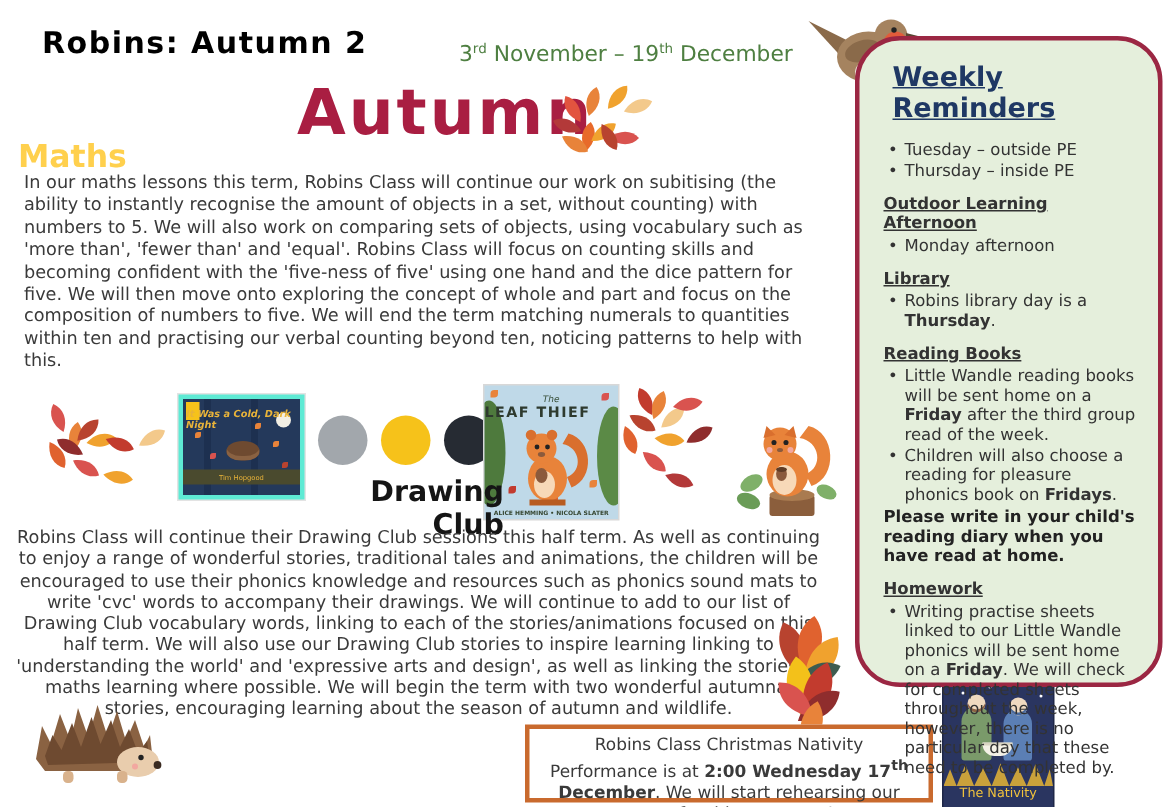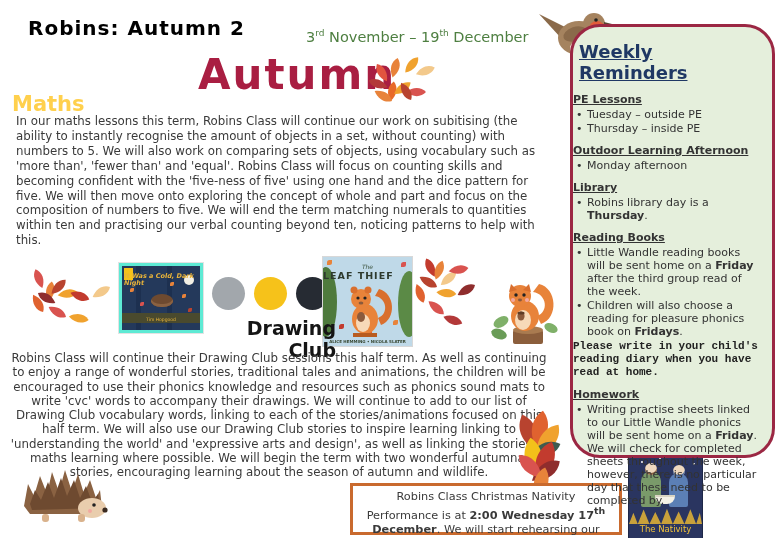--- a/index.html
+++ b/index.html
@@ -59,27 +59,27 @@
   .b3-fig-m{position:absolute;left:40px;top:36px;width:19px;height:34px;border-radius:10px 10px 2px 2px;background:#5B7FB5;}
   .b3-fig-m::before{content:"";position:absolute;left:3.5px;top:-8px;width:12px;height:12px;border-radius:50%;background:#EFD9BF;box-shadow:inset 0 -2px 0 #4A6A9C;}
   .b3-manger{position:absolute;left:26px;top:58px;width:20px;height:9px;border-radius:0 0 8px 8px;background:#F4F1E6;box-shadow:inset 0 2px 0 #d9d4c2;}
   .b3-hay{position:absolute;left:0;bottom:14px;width:100%;height:16px;background:#C9A13B;clip-path:polygon(0 100%,6% 30%,12% 100%,20% 10%,28% 100%,36% 25%,44% 100%,52% 5%,60% 100%,68% 22%,76% 100%,84% 8%,92% 100%,97% 30%,100% 100%);}
   .b3-title{position:absolute;left:0;bottom:4px;width:100%;text-align:center;font-size:8.5px;font-weight:400;color:#F0C23C;}
 
   
   .nativity-note{left:350px;top:483px;width:272px;height:52px;background:#fff;border:3px solid #C96A2E;box-sizing:border-box;padding:4px 6px;text-align:center;font-size:11.3px;line-height:14px;color:#3A3A3A;}
 
   
-  .sidebar{left:570px;top:24px;width:205px;height:434px;background:#E5EFDC;border:3px solid #9B2743;border-radius:30px;box-sizing:border-box;padding:10px 14px 8px 0;}
+  .sidebar{left:570px;top:24px;width:205px;height:434px;background:#E5EFDC;border:3px solid #9B2743;border-radius:30px;box-sizing:border-box;padding:10px 14px 8px 16px;}
   .sb-main-title{margin:4px 0 10px 6px;font-size:18px;font-weight:700;color:#1F3864;text-decoration:underline;}
   .sb-section{margin-bottom:9px;}
   .sb-title{font-size:11px;font-weight:600;color:#333;text-decoration:underline;margin-bottom:2px;}
   .sb-item{position:relative;font-size:11px;line-height:13px;color:#333;padding-left:14px;margin-bottom:1px;}
   .sb-item::before{content:"•";position:absolute;left:3px;top:0;}
-  .sb-note{font-size:11px;line-height:13px;color:#222;font-weight:700;margin-top:2px;font-family:Liberation Mono, monospace;}
+  .sb-note{font-size:11px;line-height:13px;color:#222;font-weight:700;margin-top:2px;}
 
   svg{display:block;}
 </style>
 </head>
 <body>
 
 <div class="page">
 
   <svg width="0" height="0" style="position:absolute">
     <defs>
@@ -247,21 +247,20 @@
     <div class="b3-fig-m"></div>
     <div class="b3-manger"></div>
     <div class="b3-hay"></div>
     <div class="b3-title">The Nativity</div>
   </div>
 
   <div class="abs sidebar">
     <div class="sb-main-title">Weekly Reminders</div>
 
     <div class="sb-section">
-      <div class="sb-title">PE Lessons</div>
       <div class="sb-item"><span>Tuesday – outside PE</span><b></b><span></span></div>
       <div class="sb-item"><span>Thursday – inside PE</span><b></b><span></span></div>
     </div>
 
     <div class="sb-section">
       <div class="sb-title">Outdoor Learning Afternoon</div>
       <div class="sb-item"><span>Monday afternoon</span><b></b><span></span></div>
     </div>
 
     <div class="sb-section">

